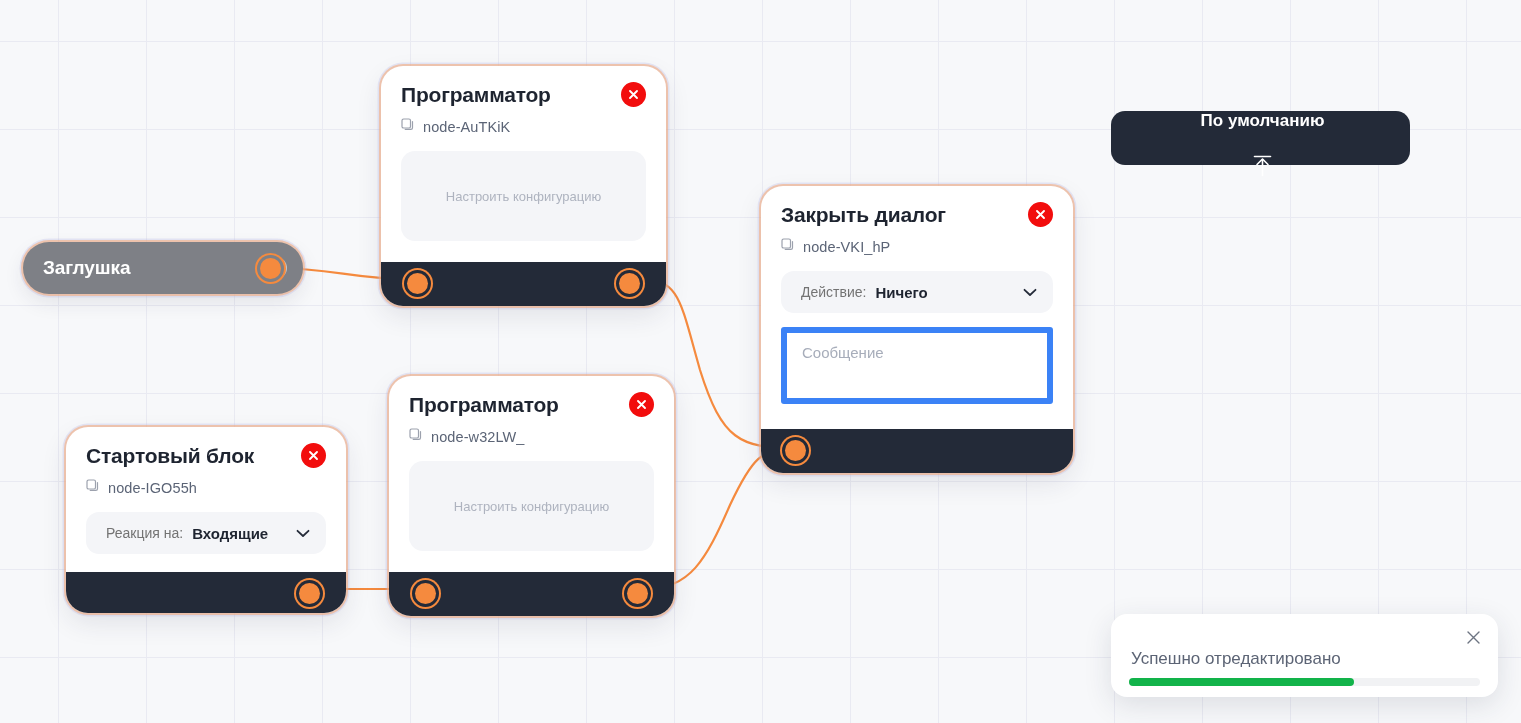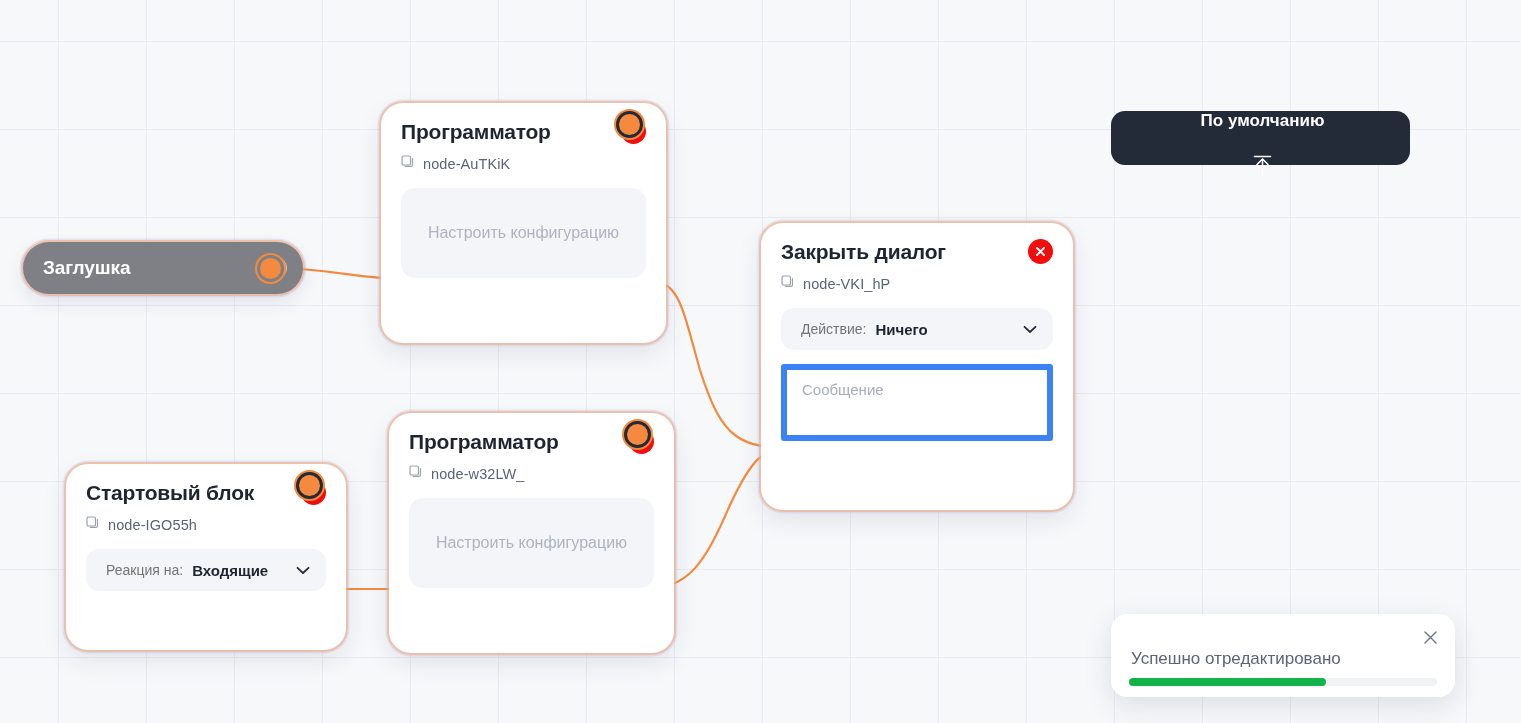--- a/index.html
+++ b/index.html
@@ -24,22 +24,21 @@
   .edge-path { fill: none; stroke: #f58a3e; stroke-width: 2.2; }
 
   
   .node {
     position: absolute;
     background: #ffffff;
     border-radius: 22px;
     box-shadow: 0 0 0 2px rgba(247,169,116,0.55), 0 0 0 3.5px rgba(186,184,232,0.30), 0 10px 26px rgba(40,44,70,0.10);
     overflow: hidden;
     display: flex;
-    flex-direction: row;
-    margin-top: 37px;
+    flex-direction: column;
   }
   .node-body { padding: 16px 20px 18px 20px; flex: 1; }
   .node-title-row {
     display: flex; align-items: center; justify-content: space-between;
     gap: 12px;
   }
   .node-title {
     font-size: 21px; font-weight: bold; color: #1e2430;
     letter-spacing: -0.2px; white-space: nowrap;
   }
@@ -60,21 +59,21 @@
 
   
   .config-box {
     margin-top: 15px;
     height: 90px;
     border-radius: 14px;
     background: #f4f5f8;
     display: flex; align-items: center; justify-content: center;
     cursor: pointer;
   }
-  .config-box-text { font-size: 16px; color: #aeb3bf; }
+  .config-box-text { font-size: 13px; color: #aeb3bf; }
 
   
   .select-row {
     margin-top: 15px;
     height: 42px;
     border-radius: 13px;
     background: #f4f5f8;
     display: flex; align-items: center;
     padding: 0 16px 0 20px;
     gap: 9px;
@@ -154,21 +153,21 @@
     background: #232a38;
     flex-direction: column;
   }
   #btn-default .tool-label { font-size: 17px; font-weight: bold; color: #ffffff; flex: 1; text-align: center; }
   .tool-icon { flex: 0 0 auto; display: flex; align-items: center; }
 
   
   #toast {
     position: absolute;
     left: 1111px; top: 614px;
-    width: 344px; height: 83px;
+    width: 387px; height: 83px;
     background: #ffffff;
     border-radius: 16px;
     box-shadow: 0 8px 28px rgba(40,44,70,0.13);
     overflow: hidden;
   }
   .toast-text {
     position: absolute; left: 20px; top: 35px;
     font-size: 17px; color: #5c6475;
   }
   .toast-close {

